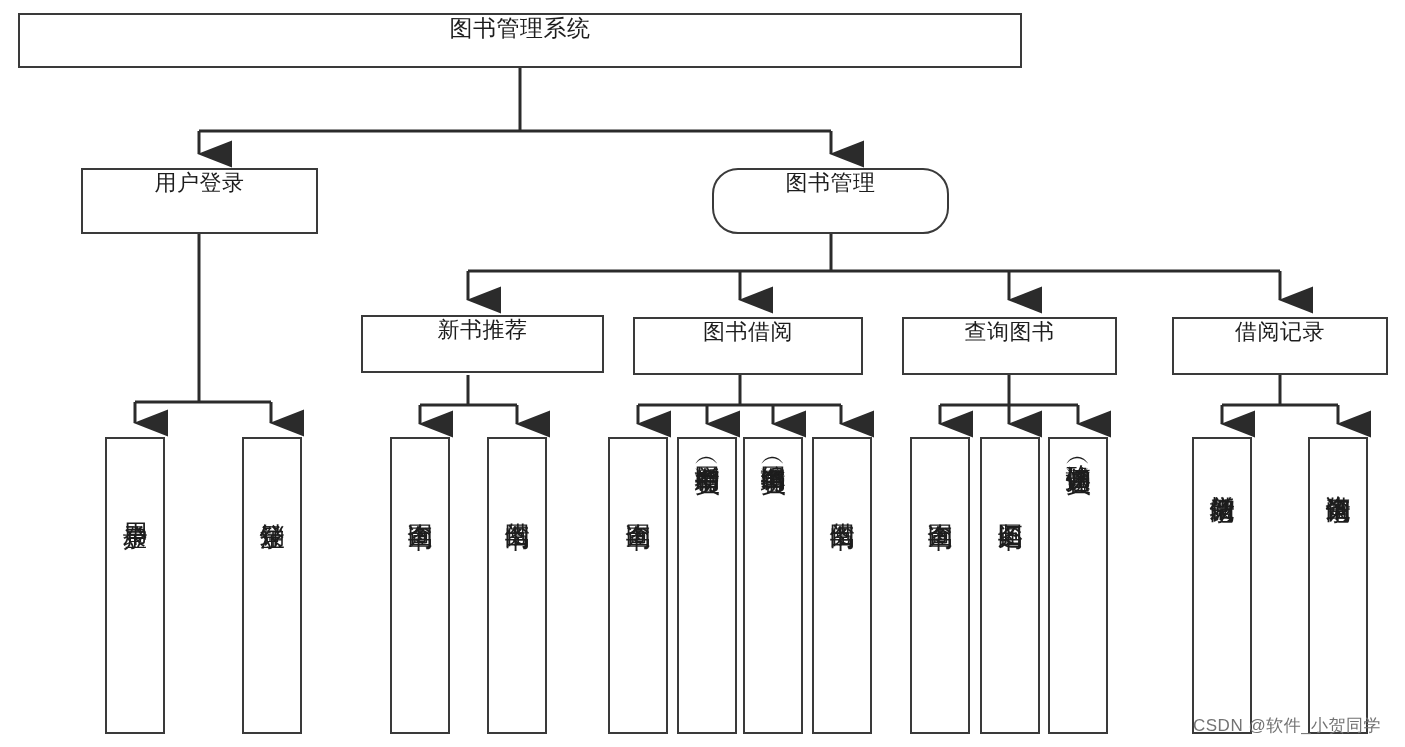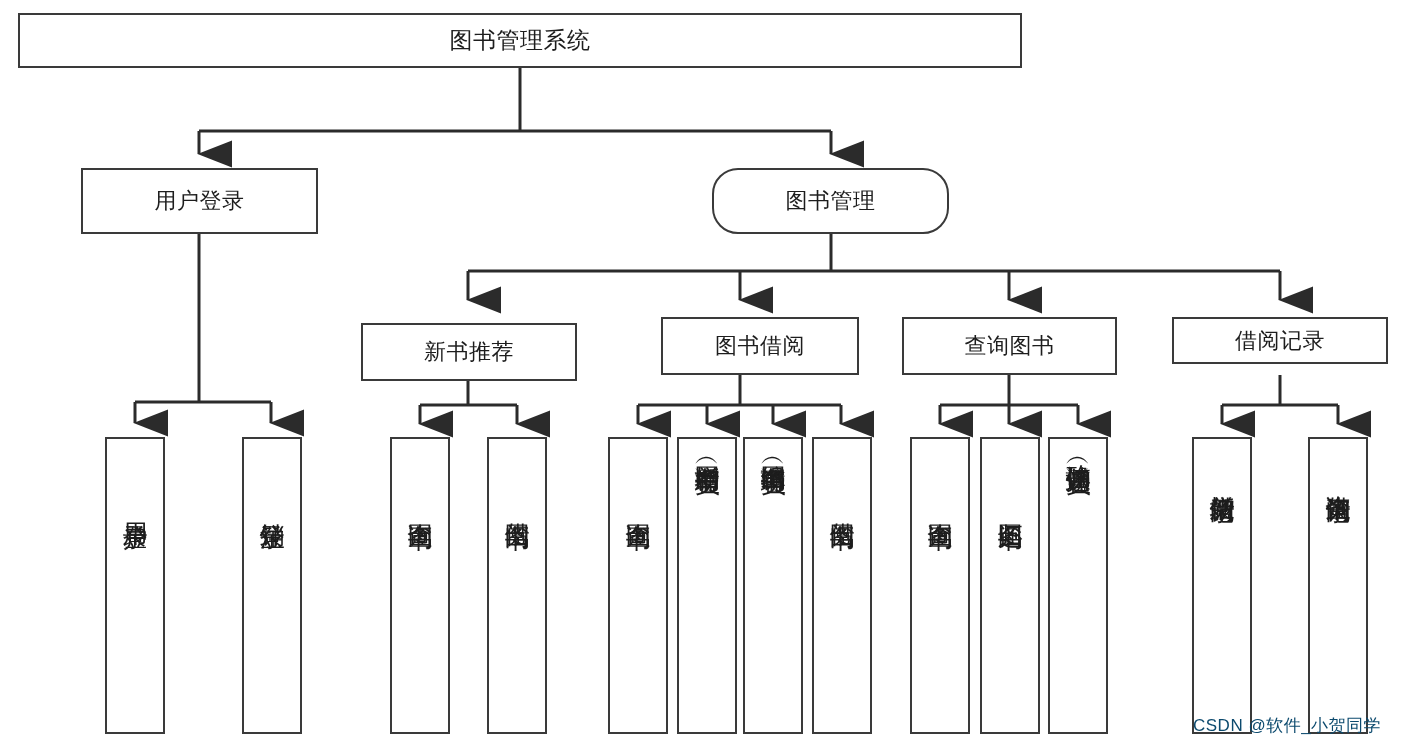--- a/index.html
+++ b/index.html
@@ -20,21 +20,21 @@
     width:1405px;
     height:747px;
     pointer-events:none;
   }
   .node{
     position:absolute;
     box-sizing:border-box;
     background:#ffffff;
     border:2px solid #3a3a3a;
     display:flex;
-    align-items:center;
+    align-items:flex-start;
     justify-content:center;
     color:#1d1d1d;
     z-index:2;
   }
   .node .lbl{
     display:block;
     text-align:center;
     line-height:1.18;
     letter-spacing:0.5px;
   }
@@ -62,21 +62,21 @@
     margin-top:58px;
   }
   .node.vert.mid2 .lbl{
     margin-top:30px;
   }
   .watermark{
     position:absolute;
     left:1193px;
     top:714px;
     font-size:17px;
-    color:#0c4a6e;
+    color:#737373;
     letter-spacing:0.5px;
     white-space:nowrap;
     z-index:3;
   }
 </style>
 </head>
 <body>
 
 <div id="canvas">
 
@@ -134,30 +134,30 @@
     <span class="lbl">图书管理系统</span>
   </div>
 
   <div class="node horiz" style="left:81px;top:168px;width:237px;height:66px;">
     <span class="lbl">用户登录</span>
   </div>
   <div class="node horiz" style="left:712px;top:168px;width:237px;height:66px;border-radius:26px;">
     <span class="lbl">图书管理</span>
   </div>
 
-  <div class="node horiz" style="left:361px;top:323px;width:216px;height:58px;">
+  <div class="node horiz" style="left:361px;top:315px;width:243px;height:58px;">
     <span class="lbl">新书推荐</span>
   </div>
-  <div class="node horiz" style="left:661px;top:317px;width:198px;height:58px;">
+  <div class="node horiz" style="left:633px;top:317px;width:230px;height:58px;">
     <span class="lbl">图书借阅</span>
   </div>
   <div class="node horiz" style="left:902px;top:317px;width:215px;height:58px;">
     <span class="lbl">查询图书</span>
   </div>
-  <div class="node horiz" style="left:1172px;top:317px;width:216px;height:47px;">
+  <div class="node horiz" style="left:1172px;top:317px;width:216px;height:58px;">
     <span class="lbl">借阅记录</span>
   </div>
 
   <div class="node vert mid" style="left:105px;top:437px;width:60px;height:297px;">
     <span class="lbl">用户登录</span>
   </div>
   <div class="node vert mid" style="left:242px;top:437px;width:60px;height:297px;">
     <span class="lbl">注销登录</span>
   </div>
 

